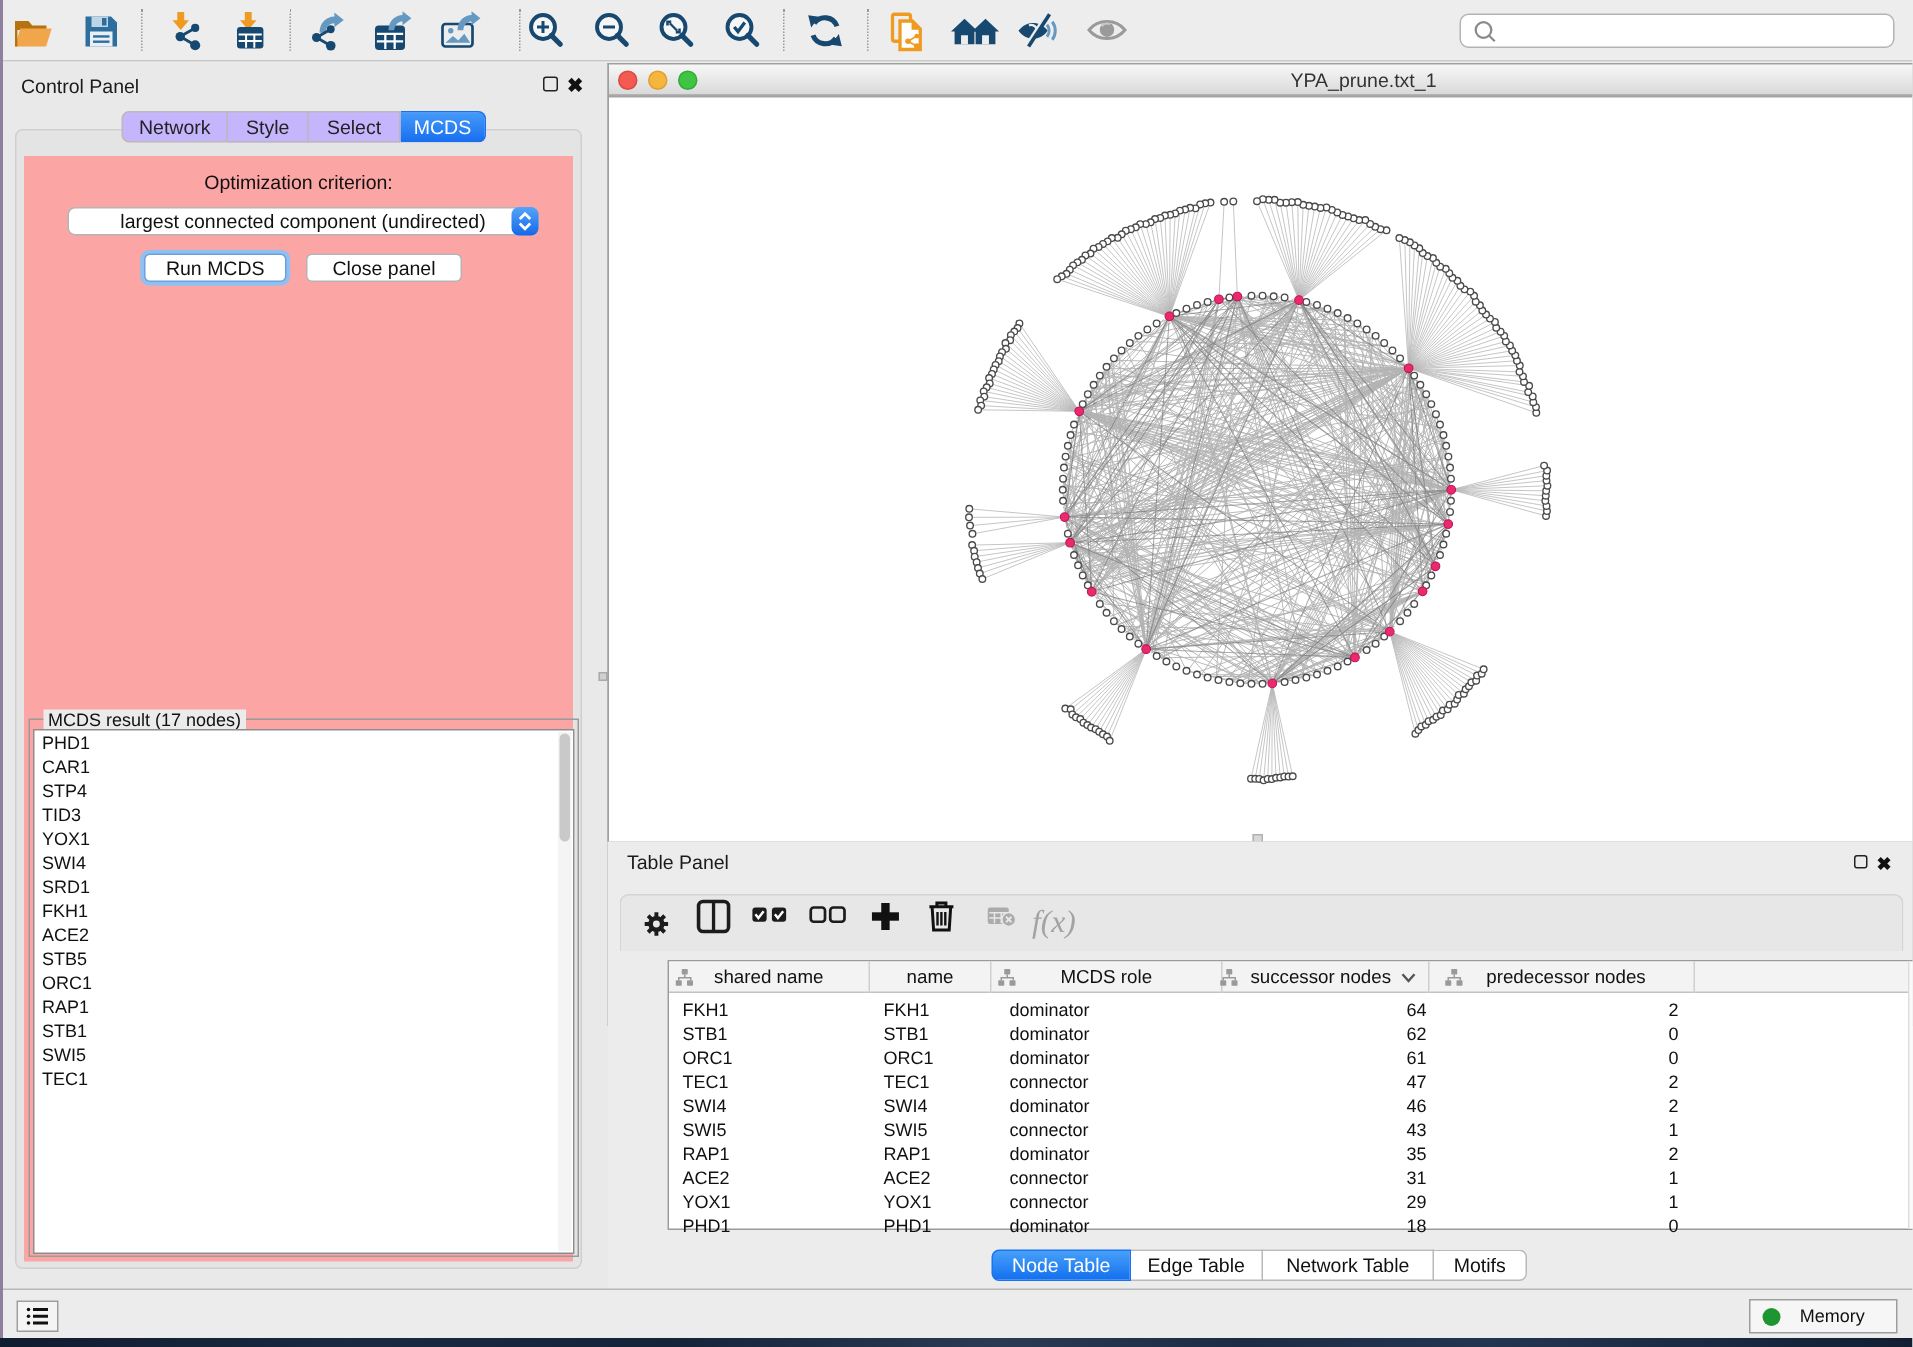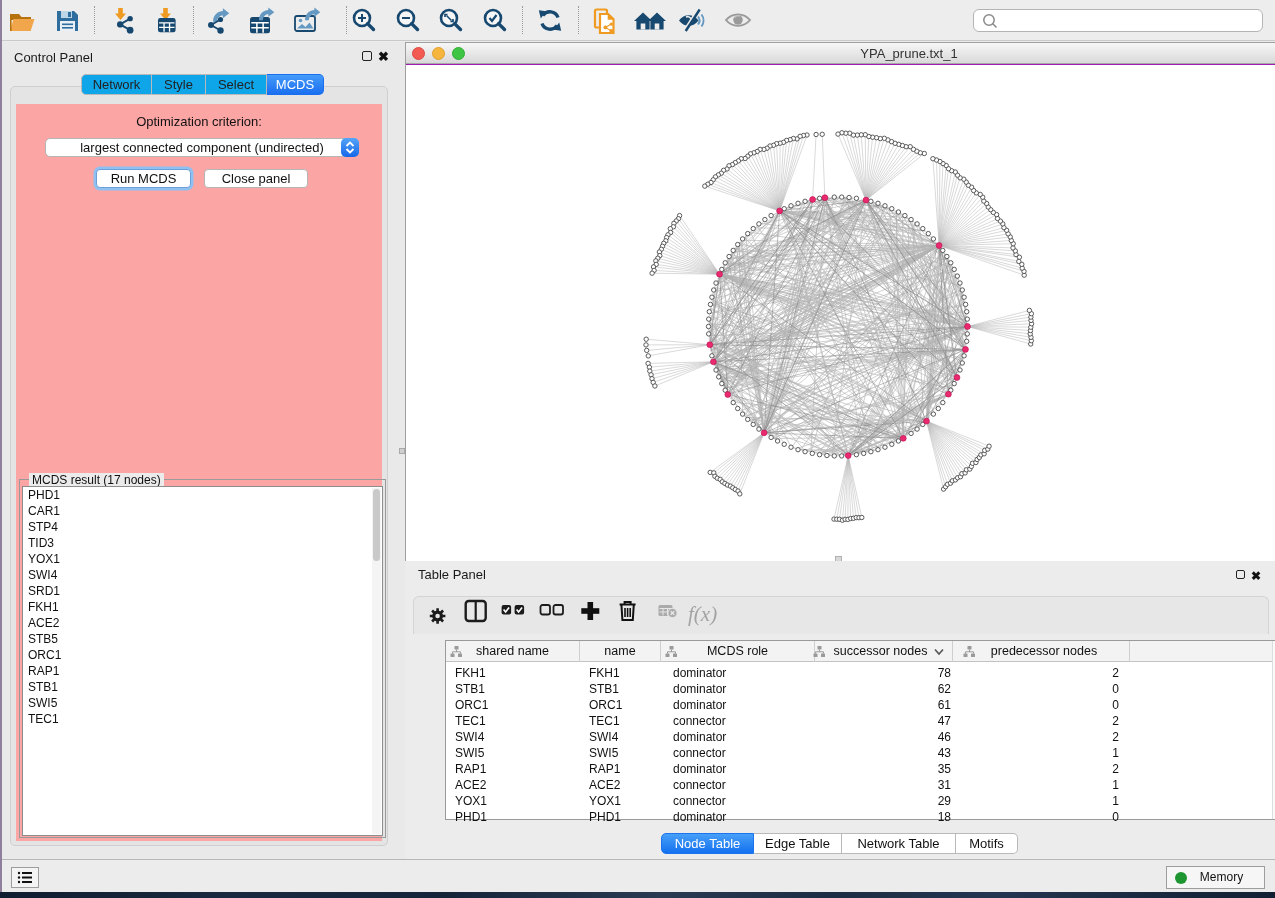--- a/index.html
+++ b/index.html
@@ -11,21 +11,21 @@
 .tsep { position:absolute; top:6px; width:0; height:28px; border-left:1px dotted #9a9a9a; }
 #searchbox { position:absolute; left:973px; top:9px; width:290px; height:23px;
   background:#fff; border:1px solid #b4b4b4; border-radius:6px; }
 
 #cpanel { position:absolute; left:0; top:42px; width:398px; height:817px; background:#e9e9e9; }
 #cpanel .hdr { position:absolute; left:14px; top:8px; font-size:13px; color:#1a1a1a; }
 .wicon-sq { position:absolute; width:10px; height:10px; border:1.6px solid #222; border-radius:2px; }
 .wicon-x { position:absolute; font-size:13px; font-weight:bold; color:#111; line-height:10px; }
 #cptabs { position:absolute; left:81px; top:32px; height:21px; z-index:5; }
 .cptab { float:left; height:21px; line-height:20px; font-size:13px; text-align:center;
-  background:#0ea5e9; border:1px solid #b9b9b9; border-left:none; color:#222; }
+  background:#c4b5fd; border:1px solid #b9b9b9; border-left:none; color:#222; }
 .cptab.first { border-left:1px solid #b9b9b9; border-radius:5px 0 0 5px; }
 .cptab.last { border-radius:0 5px 5px 0; }
 #leftedge { position:absolute; left:0; top:0; width:2px; height:892px; background:#8f7f9c; z-index:50; }
 .cptab.active { background:linear-gradient(#459bf9,#1a6ff0); color:#fff; border-color:#1a6ff0; }
 #cpcontent { position:absolute; left:10px; top:44px; width:378px; height:760px;
   background:#e4e4e4; border:1px solid #cfcfcf; border-radius:5px; }
 #cpinner { position:absolute; left:5px; top:17px; width:366px; height:737px; background:#fca5a5; }
 #optlabel { position:absolute; left:0; top:10px; width:366px; text-align:center; font-size:13px; color:#111; }
 #optsel { position:absolute; left:29px; top:34px; width:314px; height:19px; background:#fff;
   border:1px solid #b5b5b5; border-radius:5px; font-size:13px; line-height:17px; text-align:center; color:#111;}
@@ -35,21 +35,21 @@
   font-size:13px; text-align:center; line-height:17px; color:#111; }
 #fieldset { position:absolute; left:3px; top:375px; width:367px; height:359px; border:1px solid #9a9a9a; }
 #fieldlegend { position:absolute; left:9px; top:-7px; background:#ebebeb; padding:0 3px; font-size:12px; color:#111;}
 #mcdslist { position:absolute; left:2px; top:6px; width:361px; height:350px; background:#fff;
   border:1px solid #8d8d8d; font-size:12px; color:#111; }
 #mcdslist div { height:16px; line-height:16px; padding-left:5px; }
 
 #vsplit { position:absolute; left:398px; top:42px; width:8px; height:817px; background:#e9e9e9; }
 
 #netwin { position:absolute; left:405px; top:42px; width:870px; height:642px;
-  border:1px solid #9f9f9f; border-right:none; background:#a21caf; }
+  border:1px solid #9f9f9f; border-right:none; background:#a3a3a3; }
 #nettitle { position:absolute; left:0; top:0; width:100%; height:21px;
   background:linear-gradient(#f7f7f7,#d9d9d9); border-bottom:1px solid #a8a8a8; }
 .tl { position:absolute; top:4px; width:13px; height:13px; border-radius:50%; }
 #nettitletext { position:absolute; top:3px; left:0; width:100%; text-align:center; font-size:13px; color:#333; }
 #netcanvas { position:absolute; left:0; top:22px; width:869px; height:496px; background:#fff; }
 
 #tpanel { position:absolute; left:405px; top:561px; width:870px; height:298px; background:#ececec; }
 #tpanel .hdr { position:absolute; left:13px; top:6px; font-size:13px; color:#1a1a1a; }
 #ttoolbar { position:absolute; left:8px; top:35px; width:856px; height:38px; background:#e7e7e7;
   border:1px solid #d4d4d4; border-radius:6px 6px 0 0; border-bottom:none; }
@@ -1359,21 +1359,21 @@
               <rect x="0.5" y="7.5" width="4" height="3.6" rx="0.5"></rect>
               <rect x="8" y="7.5" width="4" height="3.6" rx="0.5"></rect>
               <path d="M6.5 3.6 v2.2 M2.5 7.5 v-1.7 h8 v1.7" stroke="#9a9a9a" stroke-width="1" fill="none"></path>
             </g>
           </svg>predecessor nodes</div>
       </div>
     <div class="trow" style="top:24px">
         <div class="tc" style="left:9px">FKH1</div>
         <div class="tc" style="left:143px">FKH1</div>
         <div class="tc" style="left:227px">dominator</div>
-        <div class="tc" style="left:369px; width:136px; text-align:right">78</div>
+        <div class="tc" style="left:369px; width:136px; text-align:right">64</div>
         <div class="tc" style="left:513px; width:160px; text-align:right">2</div>
       </div>
       <div class="trow" style="top:40px">
         <div class="tc" style="left:9px">STB1</div>
         <div class="tc" style="left:143px">STB1</div>
         <div class="tc" style="left:227px">dominator</div>
         <div class="tc" style="left:369px; width:136px; text-align:right">62</div>
         <div class="tc" style="left:513px; width:160px; text-align:right">0</div>
       </div>
       <div class="trow" style="top:56px">

